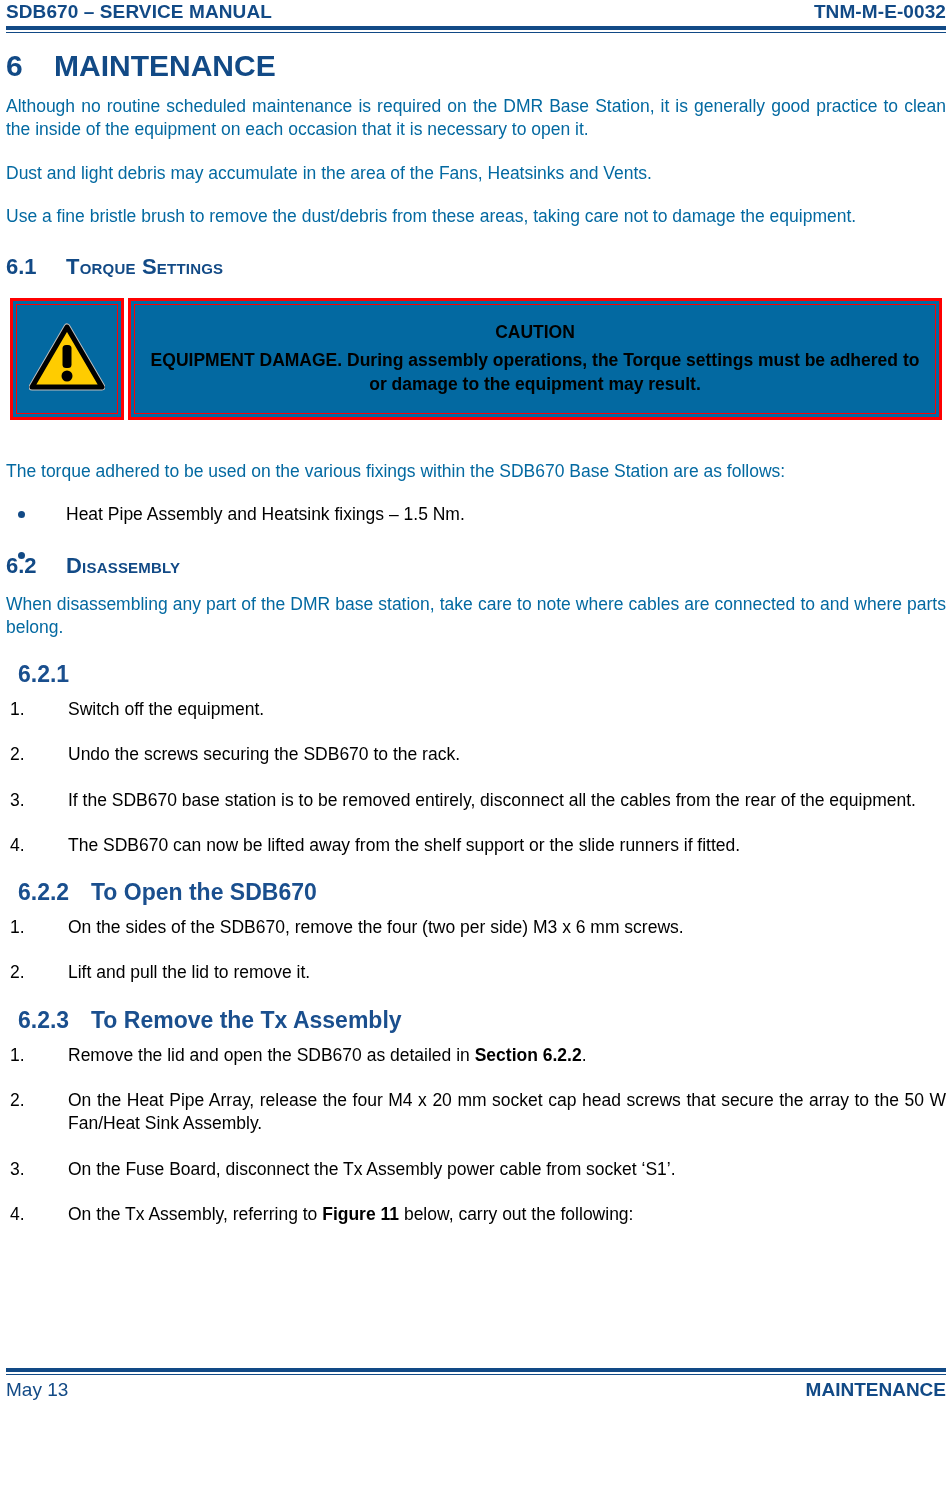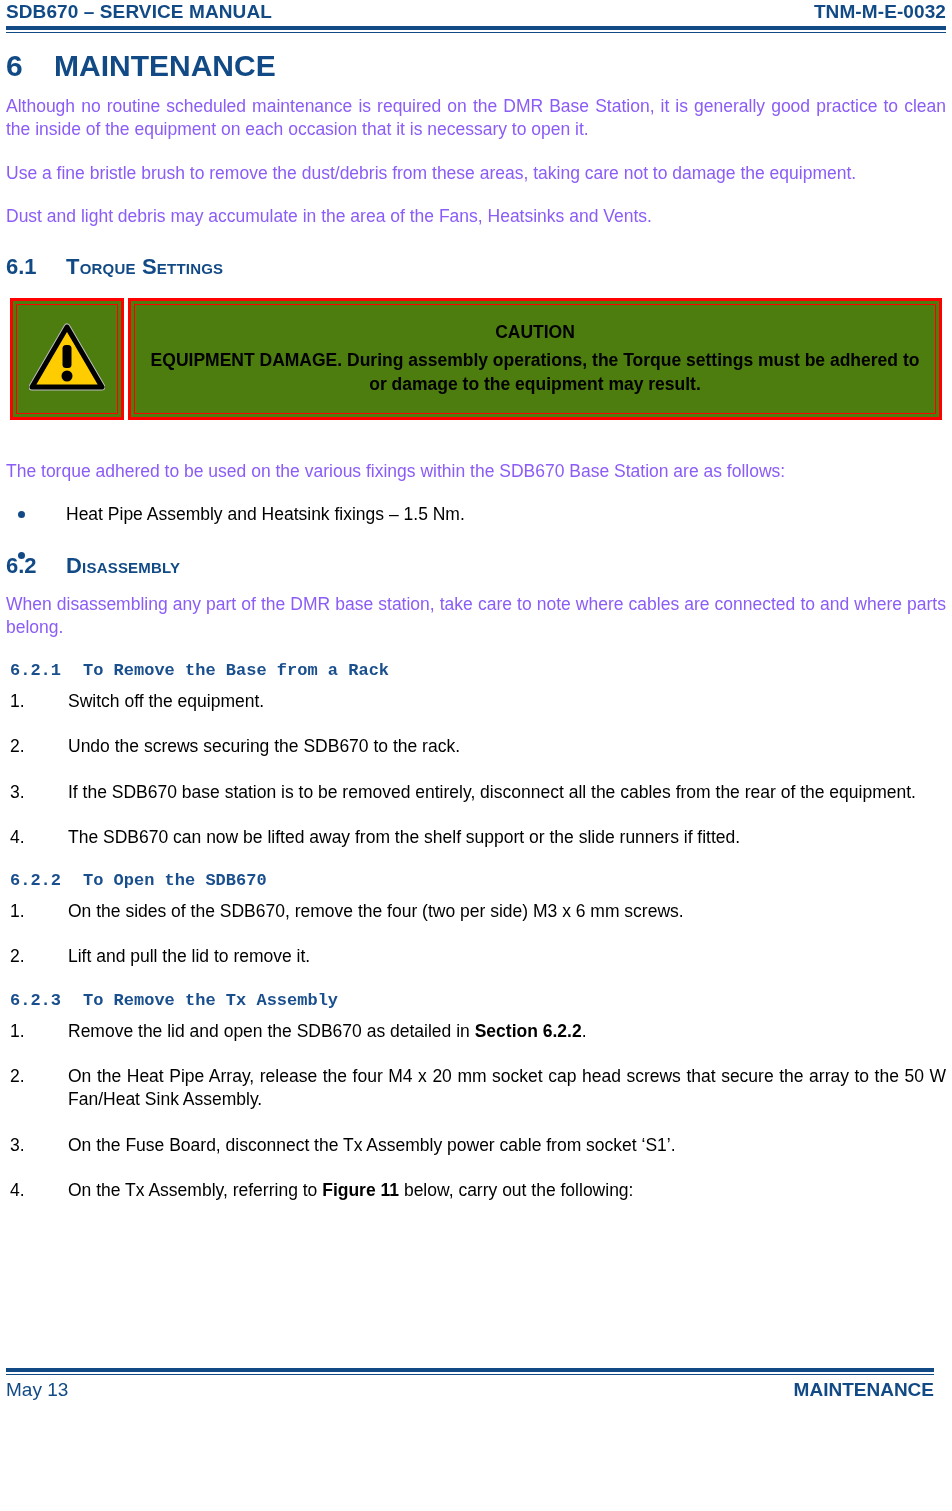--- a/index.html
+++ b/index.html
@@ -65,37 +65,36 @@
     color: #124A86;
     margin: 26px 0 14px 0;
     display: flex;
     align-items: baseline;
     font-variant: small-caps;
   }
   h2.h2 .num { width: 60px; flex: 0 0 60px; font-variant: normal; }
   h2.h2 .ttl { font-variant: small-caps; letter-spacing: 0.2px; }
 
   h3.h3 {
-    font-size: 17px;
+    font-size: 23px;
     font-weight: bold;
     color: #1A4F8E;
-    margin: 22px 0 10px 4px;
-    display: flex;
-    align-items: baseline;
-    font-family: Liberation Mono, monospace;
+    margin: 22px 0 10px 12px;
+    display: flex;
+    align-items: baseline;
   }
   h3.h3 .num { width: 73px; flex: 0 0 73px; }
 
   
   p.body {
     font-size: 17.5px;
     line-height: 1.33;
     text-align: justify;
     margin: 0 0 20px 0;
-    color: #8b5cf6;
+    color: #0369a1;
   }
 
   
   ul.bullets {
     list-style: none;
     margin: 5px 0 10px 0;
     padding: 0;
   }
   ul.bullets li {
     position: relative;
@@ -143,21 +142,21 @@
   table.caution {
     border-collapse: separate;
     border-spacing: 4px 0;
     width: 100%;
     table-layout: fixed;
   }
   table.caution td {
     border: 3px solid #FF0000;
     padding: 0;
     vertical-align: middle;
-    background: #4d7c0f;
+    background: #0369a1;
   }
   table.caution td .inner {
     border: 1.5px solid #FF0000;
     margin: 3px;
     box-sizing: border-box;
   }
   td.icon-cell { width: 108px; }
   td.icon-cell .inner {
     height: 110px;
     display: flex;
@@ -182,21 +181,21 @@
     font-size: 17.5px;
     font-weight: bold;
     text-align: center;
     line-height: 1.34;
   }
 
   
   .footer {
     position: absolute;
     left: 6px;
-    right: 18px;
+    right: 6px;
     bottom: 8px;
   }
   .footer-row {
     display: flex;
     align-items: baseline;
     font-size: 19px;
     color: #124A86;
   }
   .footer-left { flex: 1 1 0; text-align: left; }
   .footer-center { flex: 1 1 0; text-align: center; }
@@ -214,22 +213,22 @@
     <span>TNM-M-E-0032</span>
   </div>
   <div class="rule-double"></div>
 
   <h1 class="h1">
     <span class="num">6</span>
     <span class="ttl">MAINTENANCE</span>
   </h1>
 
   <p class="body">Although no routine scheduled maintenance is required on the DMR Base Station, it is generally good practice to clean the inside of the equipment on each occasion that it is necessary to open it.</p>
+  <p class="body">Dust and light debris may accumulate in the area of the Fans, Heatsinks and Vents.</p>
   <p class="body">Use a fine bristle brush to remove the dust/debris from these areas, taking care not to damage the equipment.</p>
-  <p class="body">Dust and light debris may accumulate in the area of the Fans, Heatsinks and Vents.</p>
 
   <h2 class="h2">
     <span class="num">6.1</span>
     <span class="ttl">Torque Settings</span>
   </h2>
 
   <div class="caution-wrap">
     <table class="caution">
       <tbody>
           <tr>
@@ -272,21 +271,20 @@
 
   <h2 class="h2">
     <span class="num">6.2</span>
     <span class="ttl">Disassembly</span>
   </h2>
 
   <p class="body">When disassembling any part of the DMR base station, take care to note where cables are connected to and where parts belong.</p>
 
   <h3 class="h3">
     <span class="num">6.2.1</span>
-    <span class="ttl">To Remove the Base from a Rack</span>
   </h3>
 
   <ol class="nums">
     <li>
       <span class="n">1.</span>
       <span>Switch off the equipment.</span>
     </li>
     <li>
       <span class="n">2.</span>
       <span>Undo the screws securing the SDB670 to the rack.</span>

